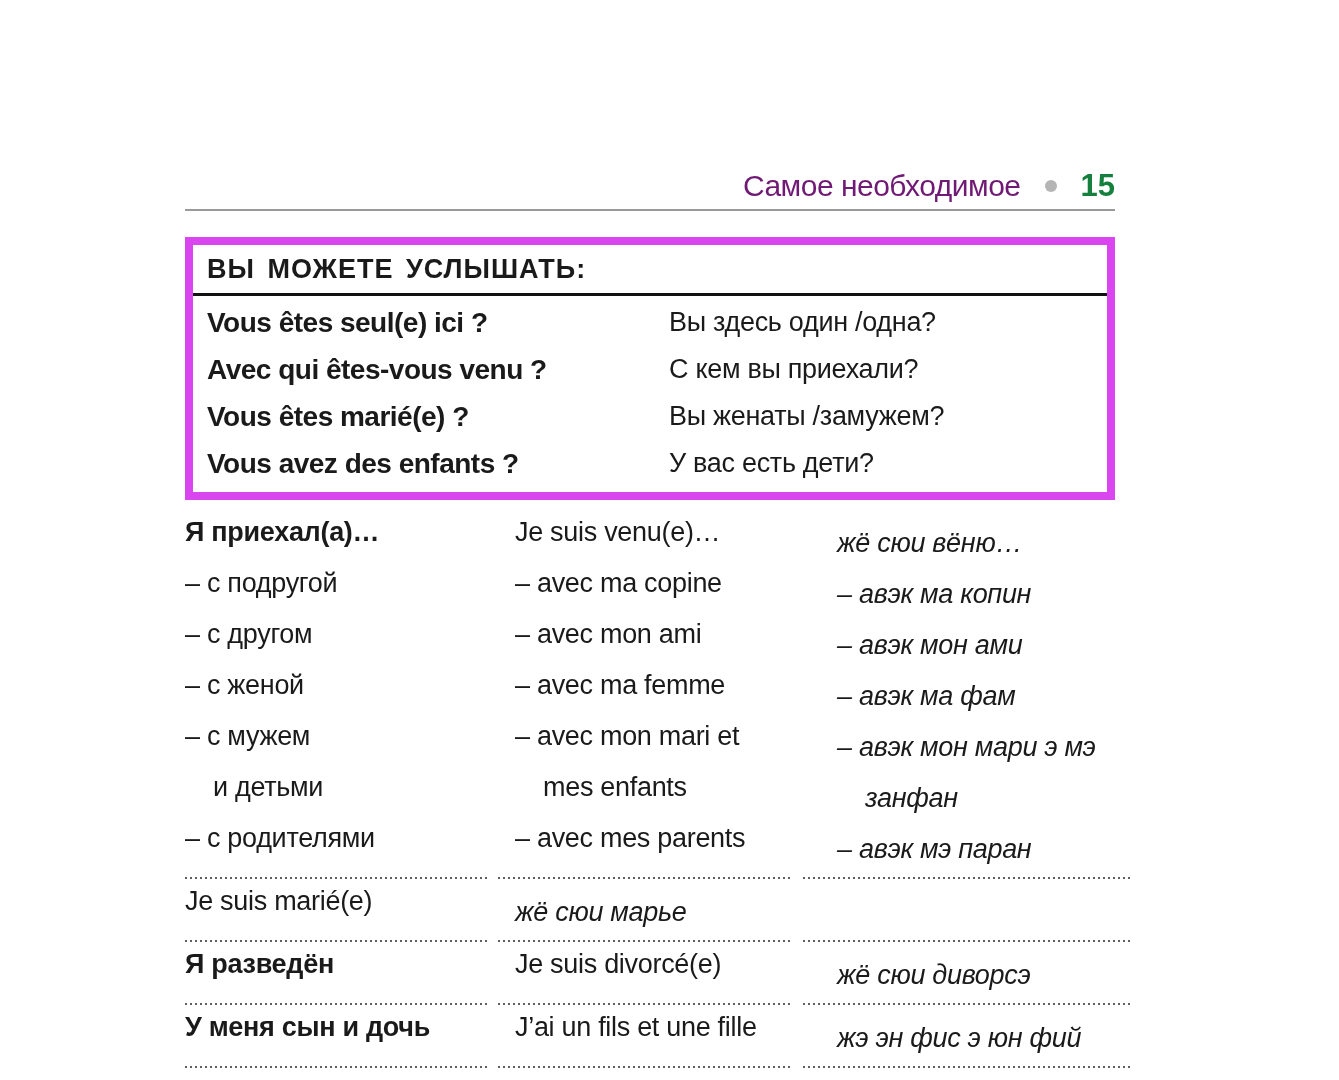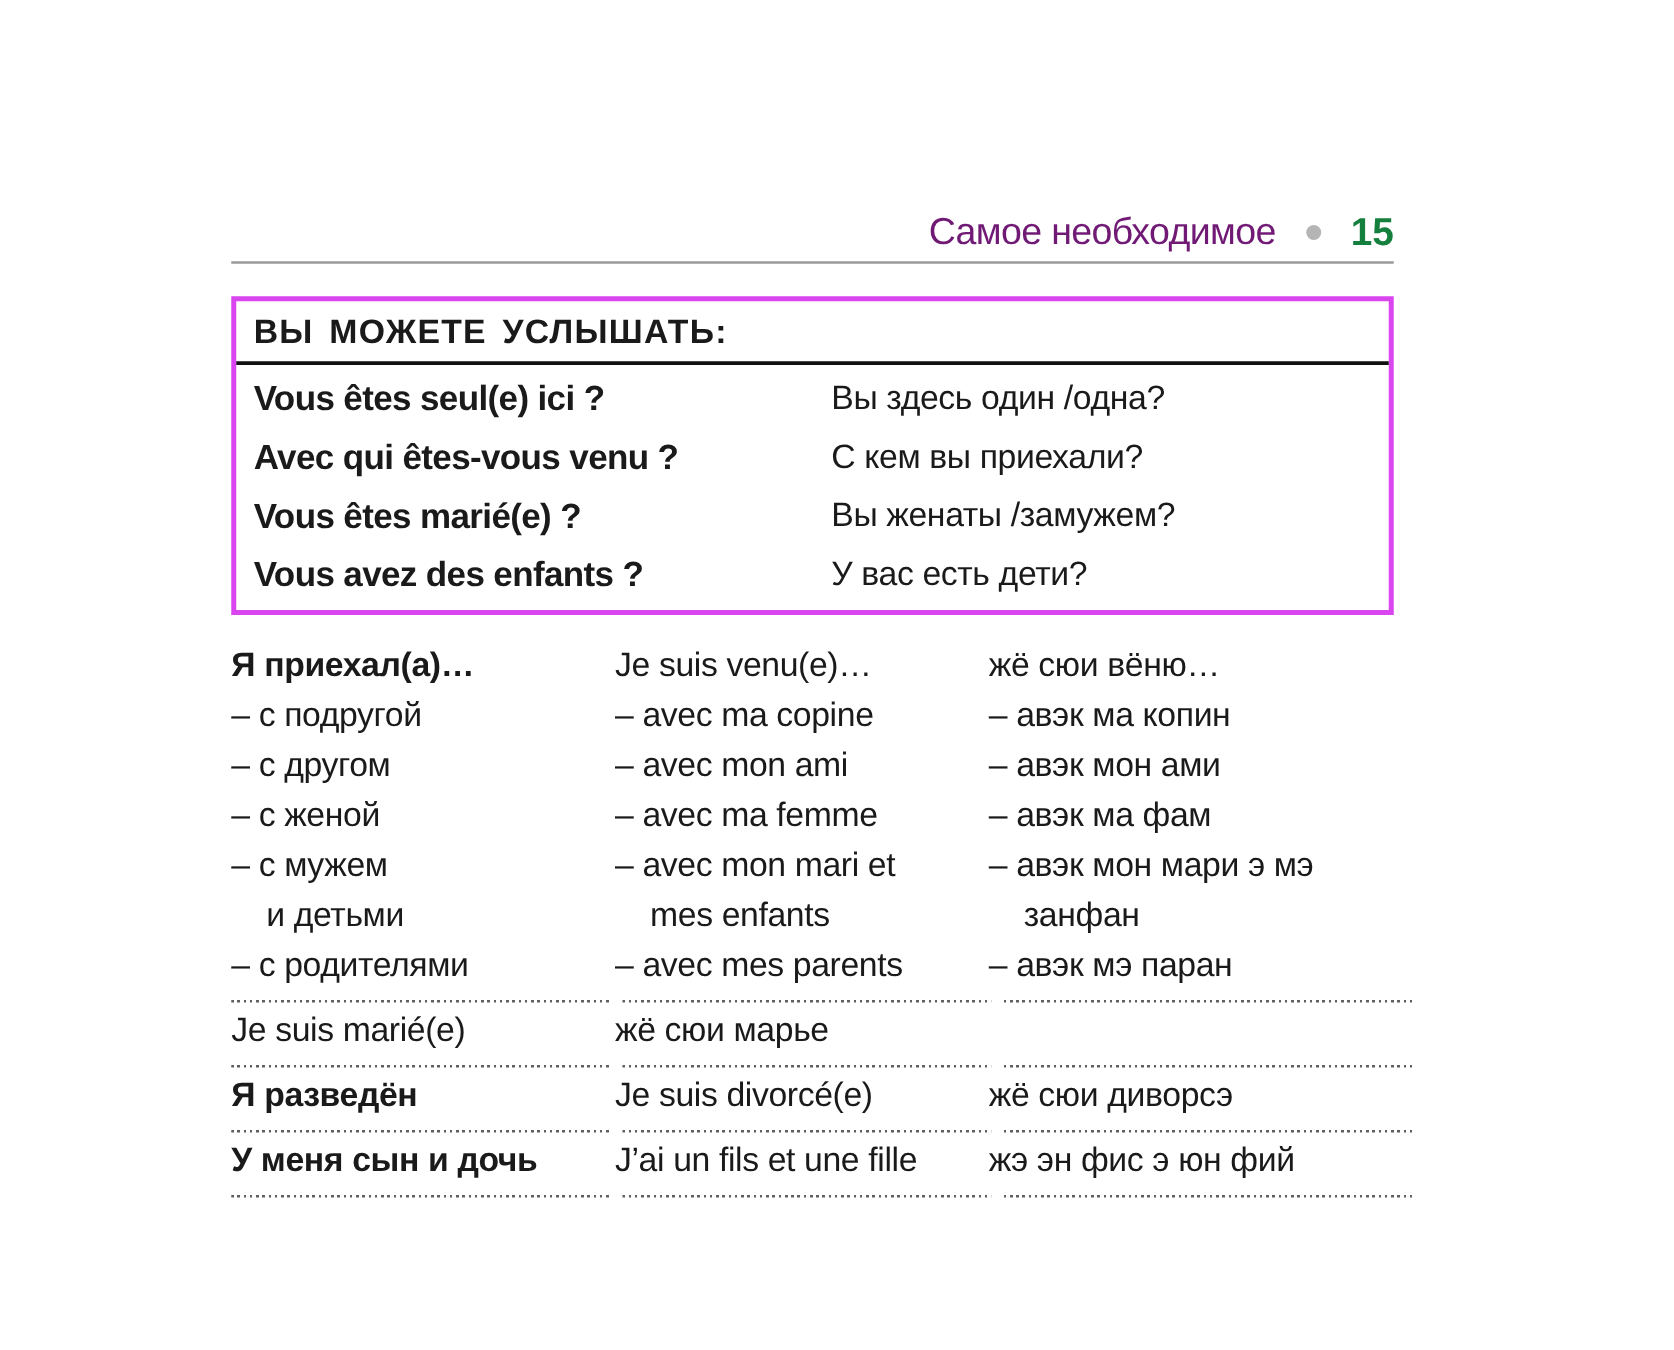--- a/index.html
+++ b/index.html
@@ -48,21 +48,21 @@
     left: 0; top: 209px;
     width: 930px; height: 2px;
     background: #9a9a9a;
   }
 
   
   .hear-box {
     position: absolute;
     left: 0; top: 237px;
     width: 930px;
-    border: 4px solid #d946ef;
+    border: 8px solid #d946ef;
     background: #fff;
   }
   .hear-box-title {
     font-size: 27px;
     font-weight: bold;
     letter-spacing: 1px;
     padding: 9px 14px 8px 14px;
     border-bottom: 3px solid #111;
     word-spacing: 4px;
   }
@@ -79,27 +79,27 @@
 
   
   .phrase-table {
     position: absolute;
     left: 0; top: 512px;
     width: 945px;
   }
   .t-row {
     display: grid;
     grid-template-columns: 303px 295px 327px;
-    column-gap: 4px;
+    column-gap: 27px;
     line-height: 40px;
     font-size: 27px;
   }
   .t-row .c1 { letter-spacing: -0.3px; }
   .t-row .c2 { letter-spacing: -0.3px; }
-  .t-row .c3 { letter-spacing: -0.3px; }
+  .t-row .c3 { font-style: italic; letter-spacing: -0.3px; margin-top: 11px; }
   .t-row.headword .c1 { font-weight: bold; }
   .t-row.cont > div { padding-left: 28px; }
   .sep {
     display: grid;
     grid-template-columns: 303px 295px 327px;
     column-gap: 10px;
     height: 10px;
     margin-bottom: 2px;
   }
   .sep > i {

